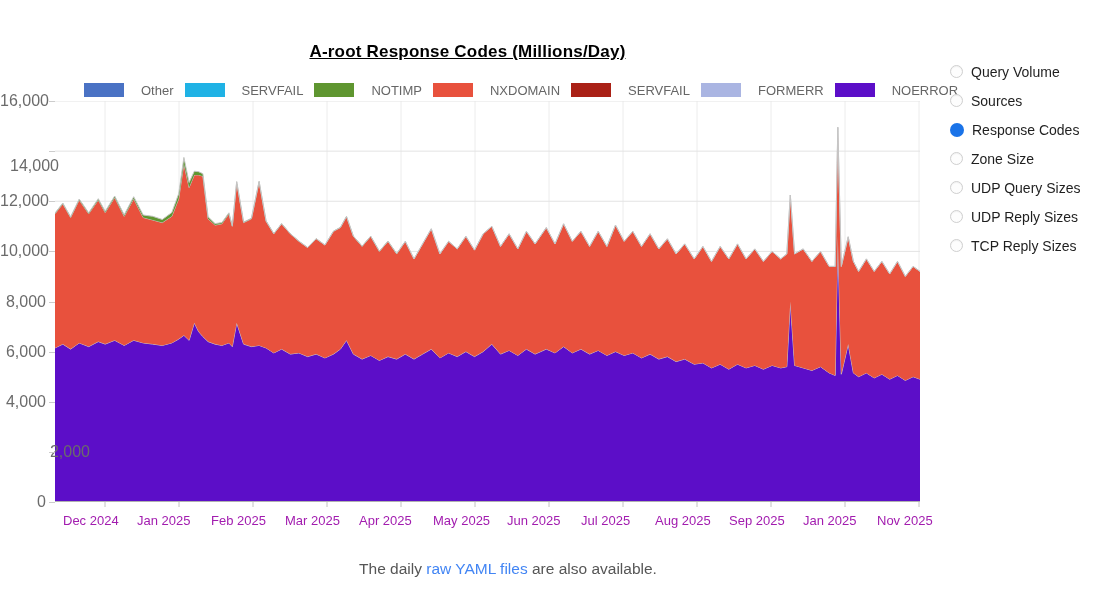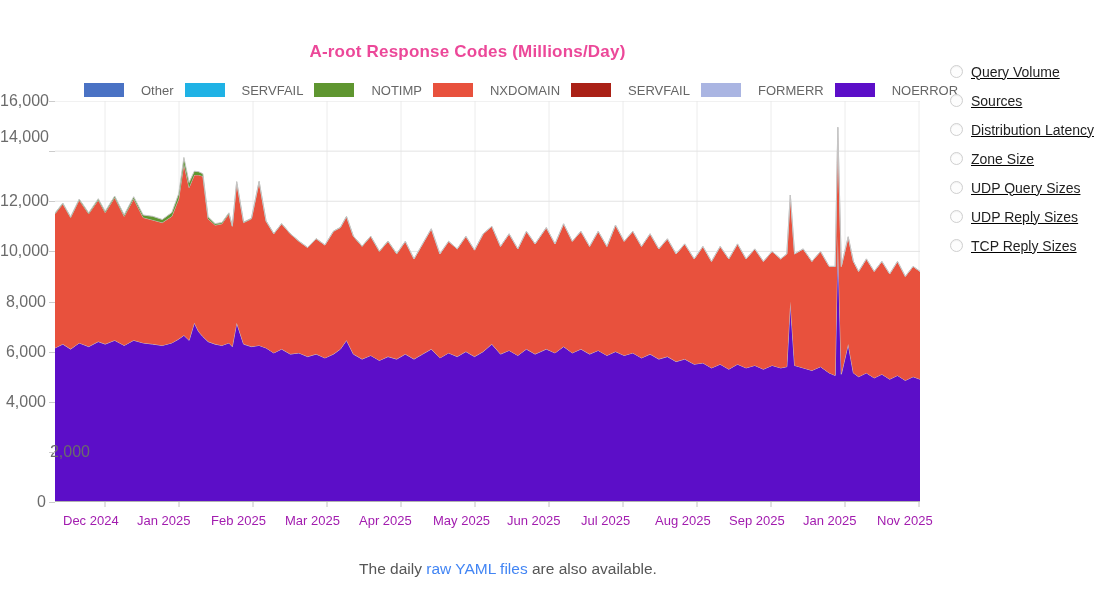--- a/index.html
+++ b/index.html
@@ -2,22 +2,23 @@
 <html><head>
 <meta charset="utf-8">
 <style>
   * { box-sizing: border-box; }
   html,body { margin:0; padding:0; background:#ffffff; }
   body { font-family: "Liberation Sans", "DejaVu Sans", sans-serif; }
   #stage { position:relative; width:1108px; height:607px; background:#ffffff; overflow:hidden; }
 
   .chart-title {
     position:absolute; left:0; top:42px; width:935px;
-    text-align:center; font-size:17px; font-weight:bold; color:#ec4899;
+    text-align:center; font-size:17px; font-weight:bold; color:#000000;
     letter-spacing:0.2px;
+    text-decoration:underline;
   }
 
   .legend {
     position:absolute; left:84px; top:82px; height:16px;
     display:flex; flex-direction:row; align-items:center; gap:11px; white-space:nowrap;
   }
   .legend-item { display:flex; align-items:center; gap:17px; }
   .legend-swatch { width:40px; height:14px; display:inline-block; }
   .legend-label { font-size:13px; color:#666666; }
 
@@ -28,21 +29,21 @@
     position:absolute; left:0; width:46px; text-align:right;
     font-size:16px; color:#6b6b6b; line-height:14px;
   }
   .ytick { position:absolute; left:49px; width:6px; height:1px; background:#cccccc; }
 
   .xlabel {
     position:absolute; width:84px; text-align:left;
     font-size:13px; color:#a21caf; top:513px; line-height:15px;
   }
 
-  .sidebar { position:absolute; left:950px; top:57px; width:158px;text-decoration:underline; }
+  .sidebar { position:absolute; left:950px; top:57px; width:158px; }
   .radio-row { display:flex; align-items:center; height:29px; cursor:pointer; }
   .radio {
     width:13px; height:13px; border-radius:50%;
     border:1px solid #cfcfcf; background:#fdfdfd; margin-right:8px; flex:0 0 auto;
     box-shadow: inset 0 1px 1px rgba(0,0,0,0.05);
   }
   .radio.selected { width:14px; height:14px; border:none; box-shadow:none; }
   .radio-label { font-size:14px; color:#1f1f1f; }
 
   .caption {
@@ -141,21 +142,21 @@
       <div class="ylabel" style="top: 394.75px;">4,000</div>
       <div class="ytick" style="top: 401.75px;"></div>
       <div class="ylabel" style="top: 344.625px;">6,000</div>
       <div class="ytick" style="top: 351.625px;"></div>
       <div class="ylabel" style="top: 294.5px;">8,000</div>
       <div class="ytick" style="top: 301.5px;"></div>
       <div class="ylabel" style="top: 244.375px;">10,000</div>
       <div class="ytick" style="top: 251.375px;"></div>
       <div class="ylabel" style="top: 194.25px;">12,000</div>
       <div class="ytick" style="top: 201.25px;"></div>
-      <div class="ylabel" style="top: 130px;">14,000</div>
+      <div class="ylabel" style="top: 159px; margin-left: 10px;">14,000</div>
       <div class="ytick" style="top: 151.125px;"></div>
       <div class="ylabel" style="top: 94px;">16,000</div>
       <div class="ytick" style="top: 101px;"></div>
     </div>
   <div id="xaxis">
       <div class="xlabel" style="left: 63px;">Dec 2024</div>
       <div class="xlabel" style="left: 137px;">Jan 2025</div>
       <div class="xlabel" style="left: 211px;">Feb 2025</div>
       <div class="xlabel" style="left: 285px;">Mar 2025</div>
       <div class="xlabel" style="left: 359px;">Apr 2025</div>
@@ -171,22 +172,22 @@
   <div class="sidebar" id="sidebar">
       <div class="radio-row">
         <span class="radio"></span>
         <span class="radio-label">Query Volume</span>
       </div>
       <div class="radio-row">
         <span class="radio"></span>
         <span class="radio-label">Sources</span>
       </div>
       <div class="radio-row">
-        <span class="radio"></span>
-        <span class="radio-label">Distribution Latency</span>
+        <span class="radio selected" style="background: rgb(26, 115, 232);"></span>
+        <span class="radio-label">Response Codes</span>
       </div>
       <div class="radio-row">
         <span class="radio"></span>
         <span class="radio-label">Zone Size</span>
       </div>
       <div class="radio-row">
         <span class="radio"></span>
         <span class="radio-label">UDP Query Sizes</span>
       </div>
       <div class="radio-row">

